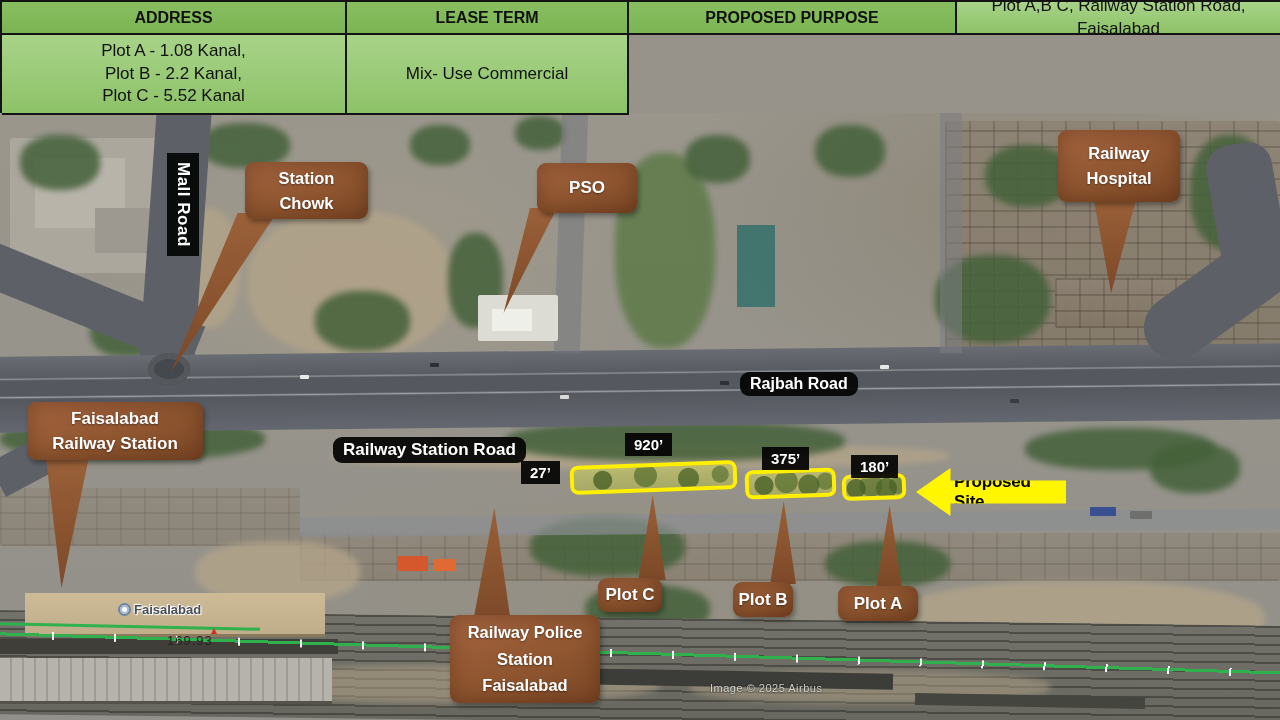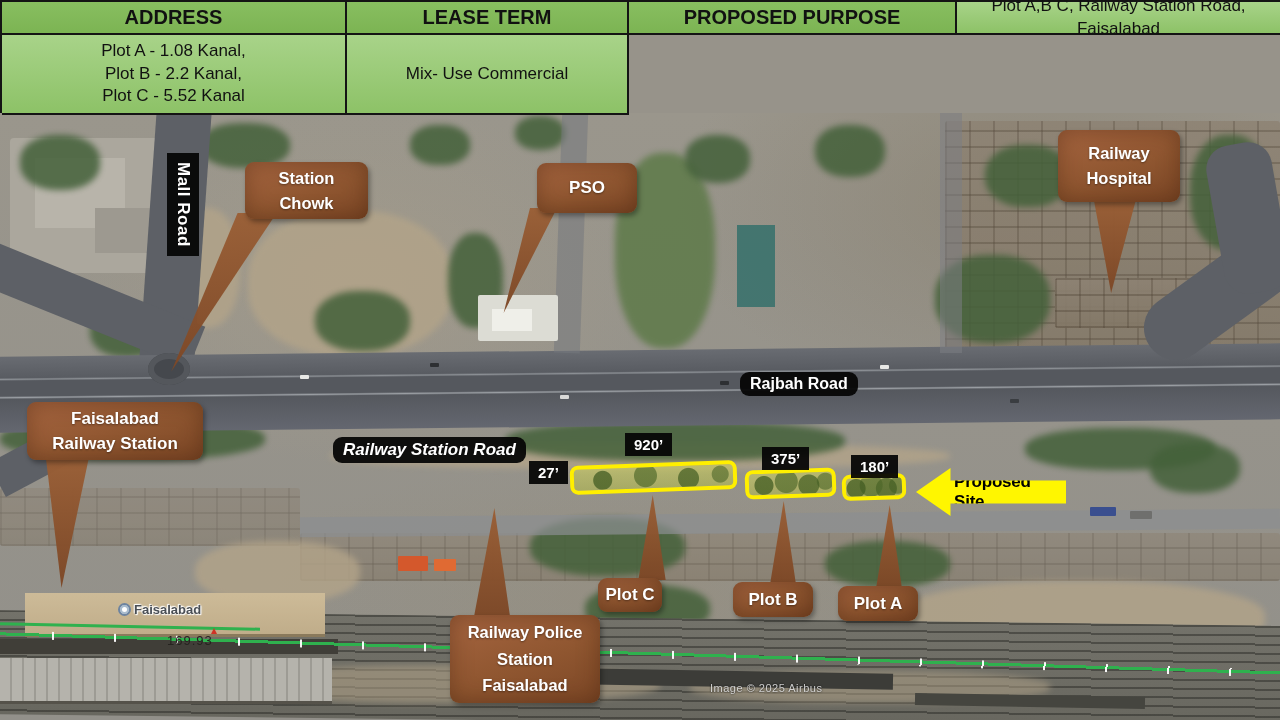--- a/index.html
+++ b/index.html
@@ -7,21 +7,21 @@
   body { font-family:"Liberation Sans", sans-serif; background:#000; }
   .slide { position:relative; width:1280px; height:720px; overflow:hidden; background:#97938a; }
 
   
   .tbl { position:absolute; top:0; left:0; width:1280px; height:113px;
          display:grid; grid-template-columns:345px 282px 328px 325px; grid-template-rows:33px 80px;
          border-top:2px solid #141414; border-left:2px solid #141414; z-index:20; }
   .tbl .cell { border-right:2px solid #141414; border-bottom:2px solid #141414;
                display:flex; flex-direction:column; align-items:center; justify-content:center;
                text-align:center; color:#111; }
-  .tbl .th { background:linear-gradient(#88be60,#7cb453); font-weight:bold; font-size:20px; }
+  .tbl .th { background:linear-gradient(#88be60,#7cb453); font-weight:bold; font-size:16px; }
   .tbl .td { background:linear-gradient(#a8d389,#8dc267); font-size:17px; line-height:1.35; padding:2px 12px; }
   .tbl .td .ln { display:block; }
 
   
   .map { position:absolute; top:113px; left:0; width:1280px; height:607px; overflow:hidden;
          background:
            radial-gradient(ellipse 420px 260px at 28% 28%, rgba(168,158,138,.55), transparent 70%),
            radial-gradient(ellipse 500px 300px at 80% 15%, rgba(130,120,100,.45), transparent 70%),
            radial-gradient(ellipse 600px 200px at 50% 80%, rgba(150,140,118,.4), transparent 70%),
            linear-gradient(#9a968c,#92908a); }
@@ -215,36 +215,36 @@
       <span>Railway</span>
         <span>Hospital</span>
     </div>
     <div class="callout" style="left:27px;top:289px;width:176px;height:58px;font-size:17px;">
       <span>Faisalabad</span>
         <span>Railway Station</span>
     </div>
     <div class="callout" style="left:598px;top:465px;width:64px;height:34px;font-size:17px;">
       <span>Plot C</span>
     </div>
-    <div class="callout" style="left:733px;top:469px;width:80px;height:35px;font-size:17px;">
+    <div class="callout" style="left:733px;top:469px;width:60px;height:35px;font-size:17px;">
       <span>Plot B</span>
     </div>
     <div class="callout" style="left:838px;top:473px;width:80px;height:35px;font-size:17px;">
       <span>Plot A</span>
     </div>
     <div class="callout" style="left:450px;top:502px;width:150px;height:88px;line-height:1.6;">
       <span>Railway Police</span>
         <span>Station</span>
         <span>Faisalabad</span>
     </div>
 
     <div class="blabel vlabel" style="left:167px;top:40px;">Mall Road</div>
     <div class="blabel roadname" style="left:740px;top:259px;font-size:16px;">Rajbah Road</div>
-    <div class="blabel roadname" style="left:333px;top:324px;font-style:italic;">Railway Station Road</div>
-    <div class="blabel meas" style="left:521px;top:348px;margin-left:8px;">27’</div>
+    <div class="blabel roadname" style="left:333px;top:324px;">Railway Station Road</div>
+    <div class="blabel meas" style="left:521px;top:348px;">27’</div>
     <div class="blabel meas" style="left:625px;top:320px;">920’</div>
     <div class="blabel meas" style="left:762px;top:334px;">375’</div>
     <div class="blabel meas" style="left:851px;top:342px;">180’</div>
 
     <div class="arrow">
       <span>Proposed Site</span>
     </div>
 
     <div class="poi">
       <span class="ic"></span>

